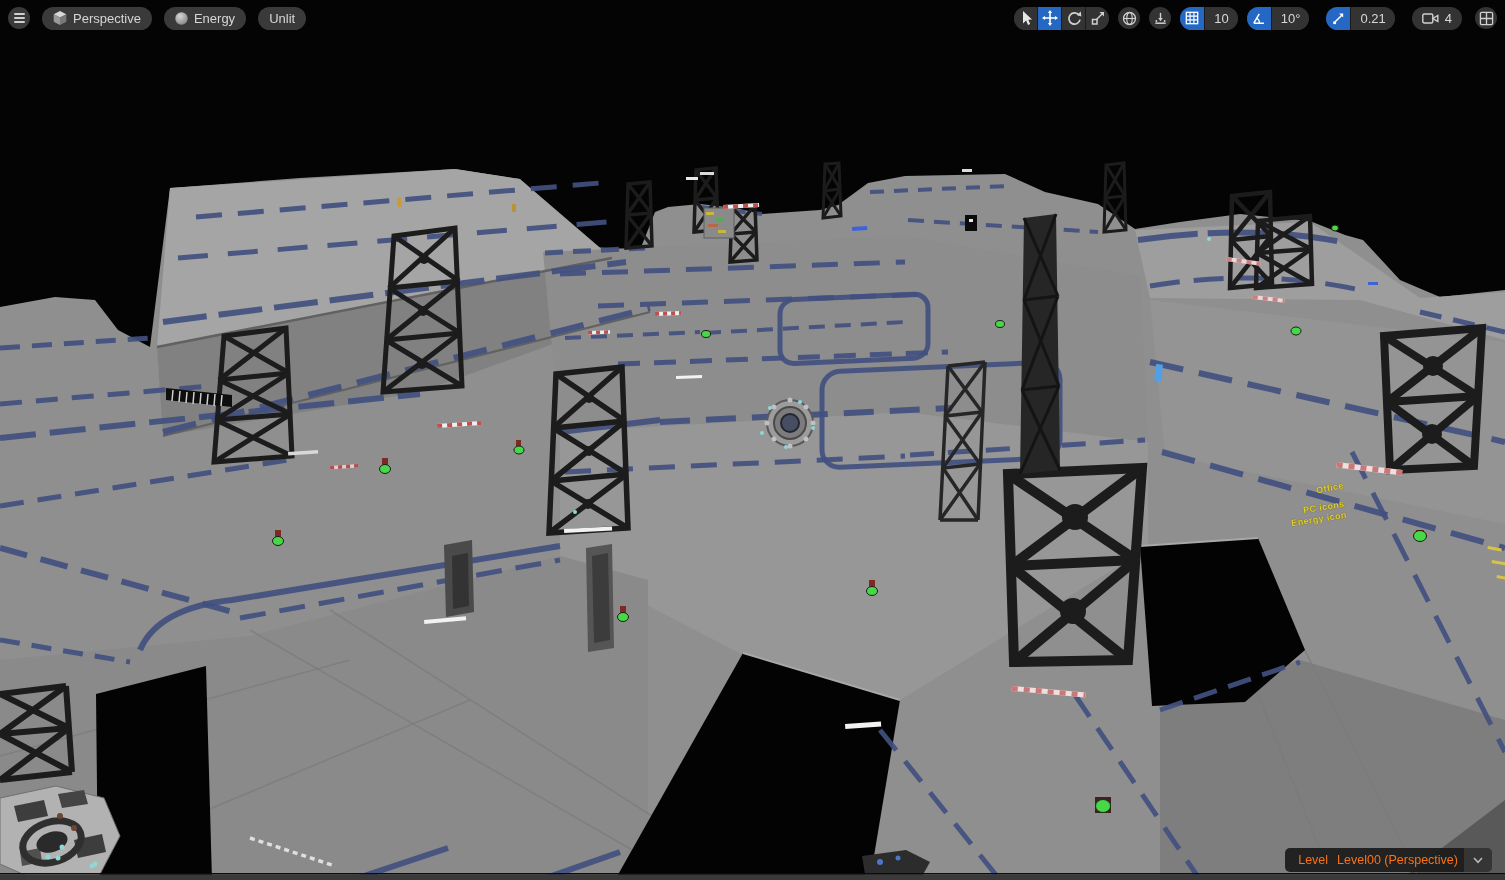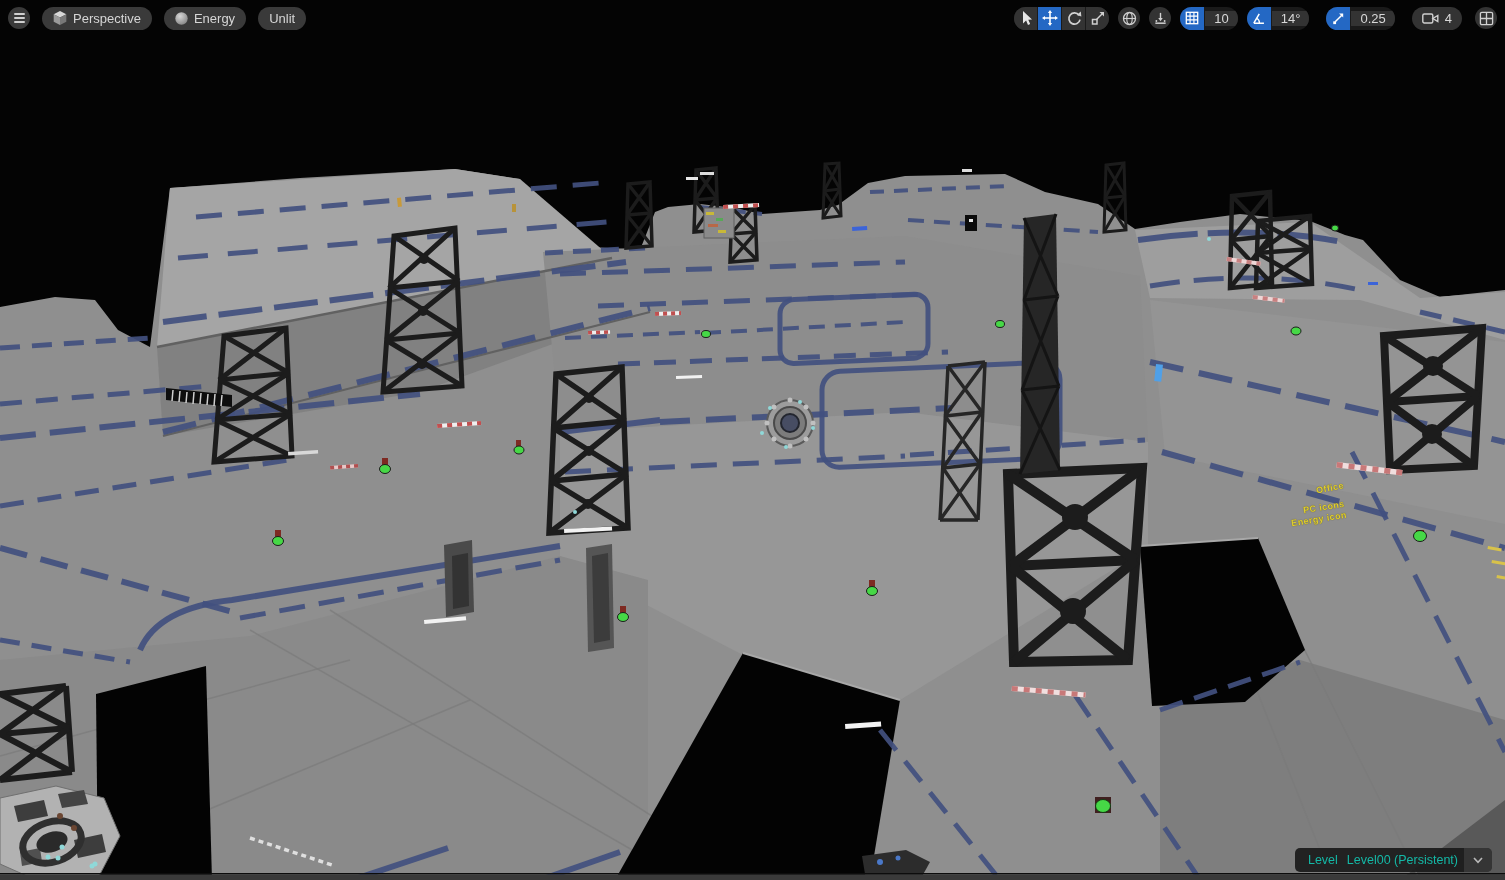--- a/index.html
+++ b/index.html
@@ -18,33 +18,33 @@
   .circle-btn{width:22px;height:22px;border-radius:50%;background:#3a3a3a;
               display:flex;align-items:center;justify-content:center;padding:0;}
   .hamburger{width:11px;height:2px;background:#cfcfcf;border-radius:1px;
              box-shadow:0 -4px 0 #cfcfcf,0 4px 0 #cfcfcf;}
   .pill{height:23px;border-radius:12px;background:#3a3a3a;color:#d6d6d6;
         font-size:13px;display:inline-flex;align-items:center;gap:6px;padding:0 11px;}
   .seg-group{display:flex;border-radius:12px;overflow:hidden;gap:1px;background:#1a1a1a;}
   .seg{width:23px;height:23px;background:#333;display:flex;align-items:center;
        justify-content:center;padding:0;}
   .seg.active{background:#2468c4;}
-  .snap-group{display:flex;height:23px;border-radius:12px;overflow:hidden;gap:1px;background:#1a1a1a;align-items:center;}
+  .snap-group{display:flex;height:23px;border-radius:12px;overflow:hidden;gap:1px;background:#1a1a1a;}
   .snap-ico{width:24px;height:23px;background:#2468c4;display:flex;align-items:center;
             justify-content:center;padding:0;}
   .snap-val{background:#333;color:#d8d8d8;font-size:13px;display:flex;align-items:center;
             padding:0 9px;min-width:14px;justify-content:center;}
   .cam-pill{height:23px;border-radius:12px;background:#333;color:#d8d8d8;font-size:13px;
             display:flex;align-items:center;gap:6px;padding:0 10px;}
   .ico{display:block;}
 
   
   .level-badge{position:absolute;right:13px;bottom:8px;display:flex;align-items:stretch;
                background:rgba(26,26,26,.92);border-radius:5px;overflow:hidden;
-               font-size:12.5px;color:#14b8a6;z-index:10;}
+               font-size:12.5px;color:#f97316;z-index:10;}
   .lb-main{padding:5px 6px 5px 13px;display:flex;align-items:center;gap:9px;}
   .lb-chev{padding:0 9px;background:rgba(80,80,80,.45);display:flex;align-items:center;}
 
   
   .world-label{position:absolute;color:#e0cf2e;font-size:9px;font-weight:bold;
                letter-spacing:.4px;z-index:5;white-space:nowrap;
                text-shadow:0 0 1px rgba(60,50,0,.8);}
   .wl-office{left:1316px;top:483px;transform:rotate(-11deg);}
   .wl-pc{left:1303px;top:502px;transform:rotate(-9deg);}
   .wl-energy{left:1291px;top:514px;transform:rotate(-9deg);}
@@ -489,32 +489,32 @@
       <span class="snap-val">10</span>
     </div>
 
     <div class="snap-group">
       <button class="snap-ico">
         <svg class="ico" width="15" height="15" viewBox="0 0 16 16">
           <path stroke="#ffffff" stroke-width="1.6" fill="none" d="M3 13 L8.8 3 M3 13 L13.8 13"></path>
           <path stroke="#ffffff" stroke-width="1.4" fill="none" d="M6.1 7.7 A5.8 5.8 0 0 1 9 13"></path>
         </svg>
       </button>
-      <span class="snap-val">14°</span>
+      <span class="snap-val">10°</span>
     </div>
 
     <div class="snap-group" style="margin-left:8px;">
       <button class="snap-ico">
         <svg class="ico" width="15" height="15" viewBox="0 0 16 16">
           <rect x="2.4" y="11" width="3" height="3" fill="#ffffff"></rect>
           <path stroke="#ffffff" stroke-width="1.6" d="M4.5 11.5 L11.5 4.5"></path>
           <path fill="#ffffff" d="M13 2.6 L13 7 L8.6 2.6 Z"></path>
         </svg>
       </button>
-      <span class="snap-val">0.25</span>
+      <span class="snap-val">0.21</span>
     </div>
 
     <div class="cam-pill" style="margin-left:8px;">
       <svg class="ico" width="17" height="13" viewBox="0 0 17 13">
         <rect x="0.8" y="2" width="10" height="9" rx="1.5" fill="none" stroke="#d0d0d0" stroke-width="1.4"></rect>
         <path fill="none" stroke="#d0d0d0" stroke-width="1.4" d="M10.8 6.5 L15.8 3.4 L15.8 9.6 Z"></path>
       </svg>
       <span>4</span>
     </div>
 
@@ -523,21 +523,21 @@
         <rect x="1.5" y="1.5" width="13" height="13" rx="1.5" fill="none" stroke="#d0d0d0" stroke-width="1.4"></rect>
         <path stroke="#d0d0d0" stroke-width="1.4" d="M8 1.5 V14.5 M1.5 8 H14.5"></path>
       </svg>
     </button>
   </div>
 </div>
 
 <div class="level-badge">
   <div class="lb-main">
     <span>Level</span>
-    <span>Level00 (Persistent)</span>
+    <span>Level00 (Perspective)</span>
   </div>
   <div class="lb-chev">
     <svg width="10" height="7" viewBox="0 0 10 7">
       <path d="M1 1 L5 5.4 L9 1" fill="none" stroke="#b8b8b8" stroke-width="1.6"></path>
     </svg>
   </div>
 </div>
 </div>
 
 </body></html>

